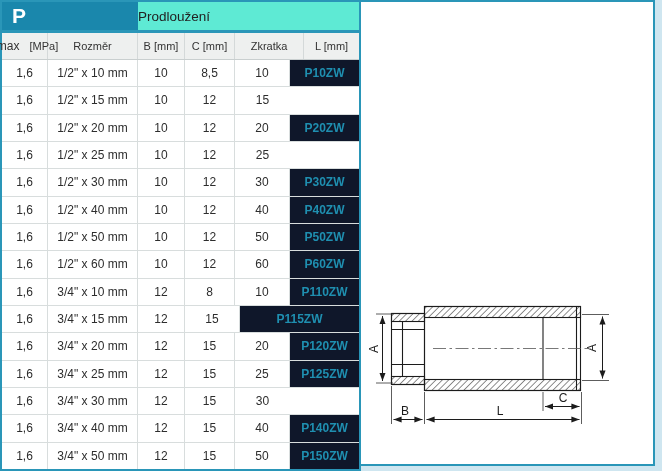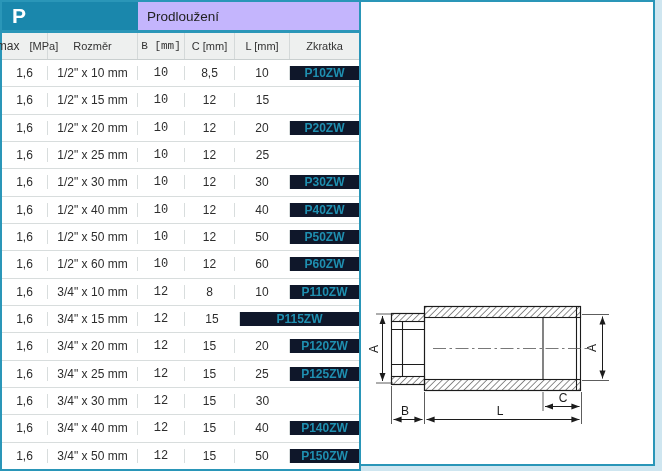--- a/index.html
+++ b/index.html
@@ -17,46 +17,46 @@
   }
   .title-row{
     display:flex;height:28px;flex:0 0 28px;border-bottom:3px solid #2a96b8;
   }
   .p-box{
     width:136px;flex:0 0 136px;background:#1a87ac;color:#fff;
     font-size:21px;font-weight:bold;display:flex;align-items:center;
     padding-left:10px;box-sizing:border-box;
   }
   .title-cell{
-    flex:1;display:flex;align-items:center;padding-left:9px;
-    font-size:13.5px;color:#222;background:#c4b5fd;
+    flex:1;display:flex;align-items:center;
+    font-size:13.5px;color:#222;background:#5eead4;
   }
   .thead{
     display:flex;height:26px;flex:0 0 26px;background:#eef0ef;
     border-bottom:1px solid #c9cfcf;font-size:11px;color:#333;
   }
   .thead .th{
     display:flex;align-items:center;justify-content:center;
     box-sizing:border-box;border-right:1px solid #d4d9d9;
   }
   .thead .th:last-child{border-right:none;}
   sub{font-size:12px;}
   .p-unit{margin-left:10px;}
   .tbody{display:flex;flex-direction:column;flex:1;}
-  .tr{display:flex;flex:1;border-bottom:1px solid #d8dddd;align-items:center;}
+  .tr{display:flex;flex:1;border-bottom:1px solid #d8dddd;}
   .tr:last-child{border-bottom:none;}
   .td{
     display:flex;align-items:center;justify-content:center;
     box-sizing:border-box;border-right:1px solid #d8dddd;
     font-size:12px;color:#2d2d2d;background:#fff;
   }
   .td:last-child{border-right:none;}
   .c-p{width:46px;flex:0 0 46px;}
   .c-size{width:90px;flex:0 0 90px;}
-  .c-b{width:47px;flex:0 0 47px;font-family:Liberation Mono, monospace;}
+  .c-b{width:47px;flex:0 0 47px;}
   .c-c{width:50px;flex:0 0 50px;}
   .c-l{width:55px;flex:0 0 55px;}
   .c-code{flex:1;}
   .td.c-code{
     background:#0f172a;color:#1f8fb0;font-weight:600;cursor:pointer;
   }
   
   .panel-box{
     position:absolute;left:359px;top:0;width:296px;height:466px;
     box-sizing:border-box;border:2px solid #2a96b8;background:#fff;
@@ -76,22 +76,22 @@
 
   <div class="thead">
     <div class="th c-p">
       <span>p</span>
         <sub>max</sub>
         <span class="p-unit">[MPa]</span>
     </div>
     <div class="th c-size">Rozměr</div>
     <div class="th c-b">B [mm]</div>
     <div class="th c-c">C [mm]</div>
+    <div class="th c-code">Zkratka</div>
     <div class="th c-l">L [mm]</div>
-    <div class="th c-code">Zkratka</div>
   </div>
 
   <div class="tbody">
       <div class="tr">
       <div class="td c-p">1,6</div>
       <div class="td c-size">1/2" x 10 mm</div>
       <div class="td c-b">10</div>
       <div class="td c-c">8,5</div>
       <div class="td c-l">10</div>
       <div class="td c-code">P10ZW</div>

